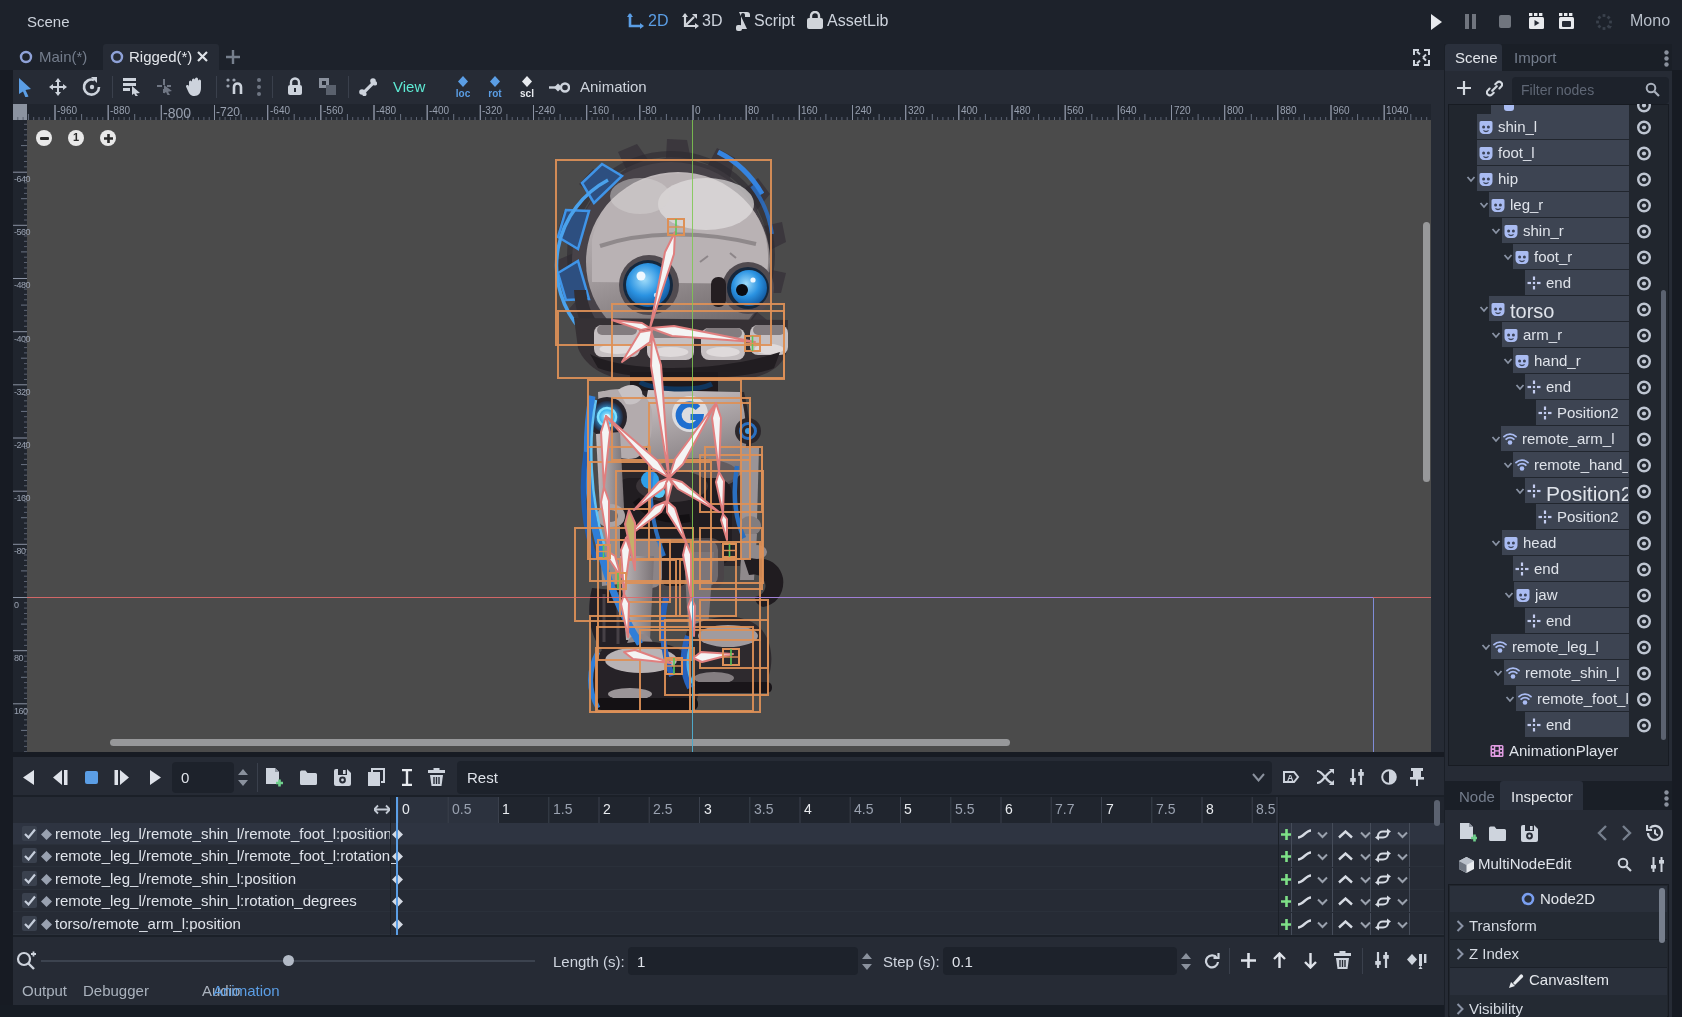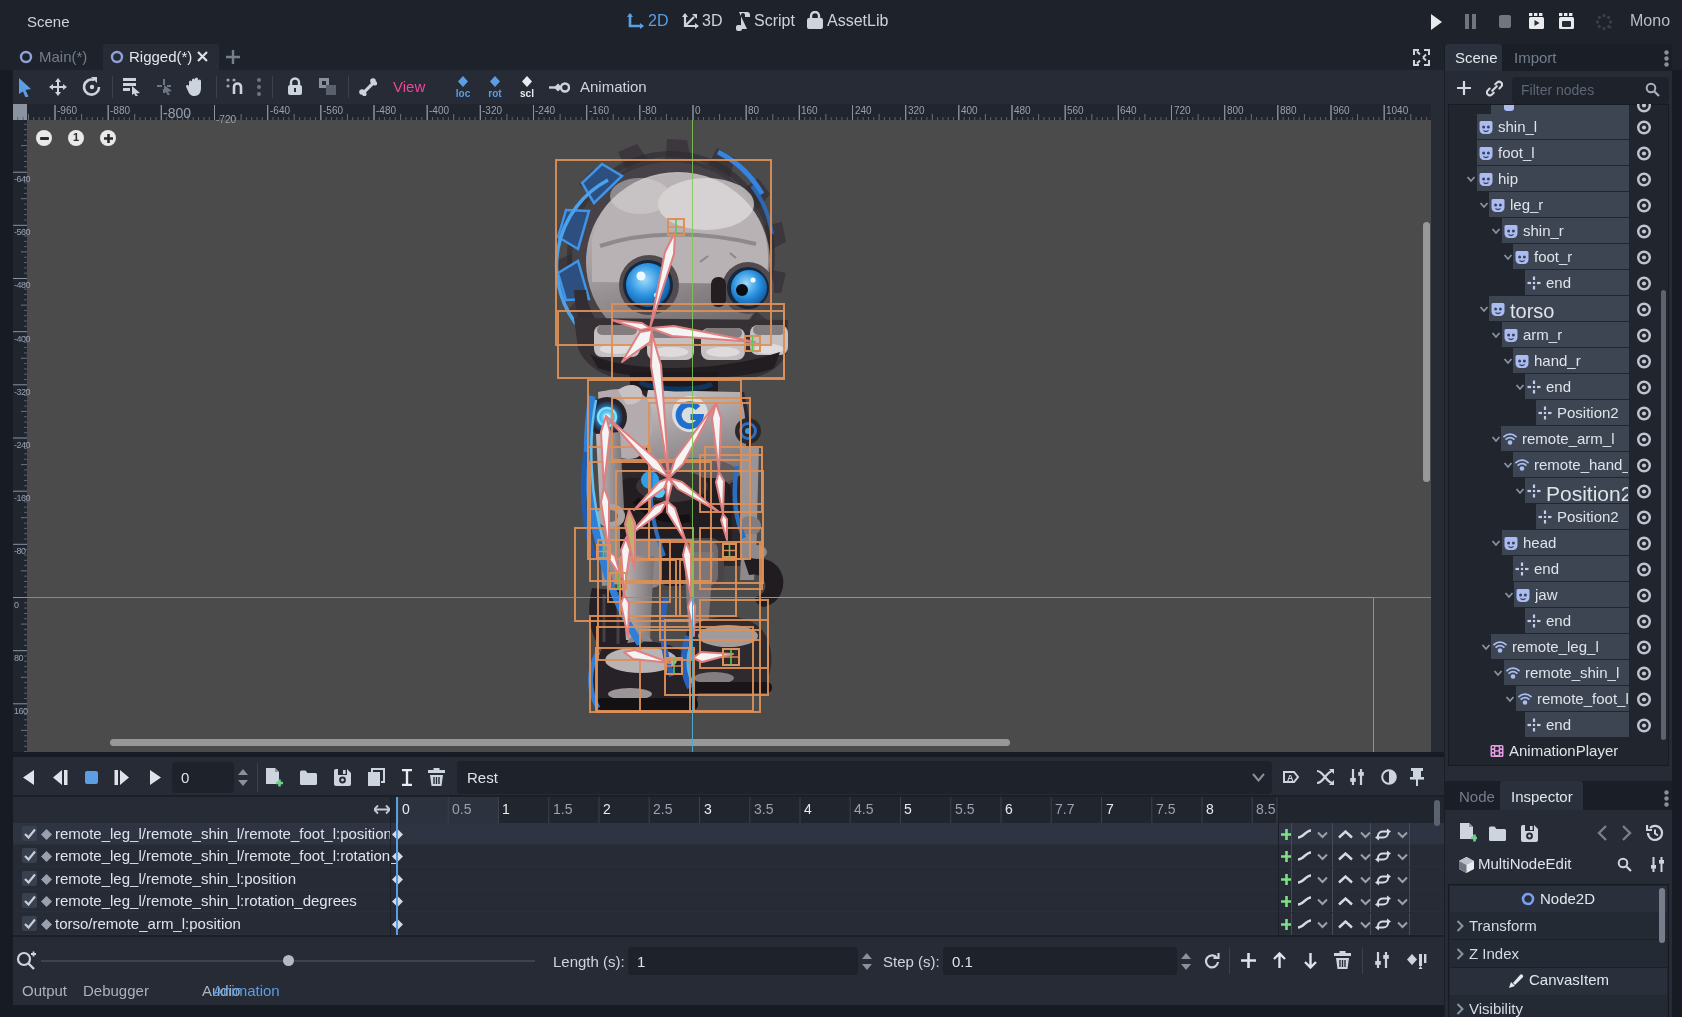--- a/index.html
+++ b/index.html
@@ -137,21 +137,21 @@
 <rect x="4" y="4" width="4" height="4" fill="#262b35"></rect>
     </svg>
 <div class="abs" style="left:348px;top:76px;width:1px;height:22px;background:#3a404c;"></div>
 <svg class="abs" style="left:358px;top:77px;" width="19" height="19" viewBox="0 0 19 19">
 <circle cx="4" cy="15" r="2.8" fill="#cdd3dc"></circle>
       <circle cx="15" cy="4" r="2.8" fill="#cdd3dc"></circle>
 <circle cx="6.4" cy="17" r="2.2" fill="#cdd3dc"></circle>
       <circle cx="17" cy="6.4" r="2.2" fill="#cdd3dc"></circle>
 <path d="M4 15 L15 4 L17 6.4 L6.4 17 Z" fill="#cdd3dc"></path>
     </svg>
-<div class="txt" style="left:393px;top:78px;font-size:15px;color:#ec4899;">View</div>
+<div class="txt" style="left:393px;top:78px;font-size:15px;color:#5eead4;">View</div>
 <svg class="abs" style="left:450px;top:75px;" width="26" height="24" viewBox="0 0 26 24">
 <path d="M13 1 L18 6.5 L13 12 L8 6.5 Z" fill="#5b9ee5"></path>
 <text x="13" y="22" font-size="10" font-weight="bold" fill="#5b9ee5" text-anchor="middle" font-family="Liberation Sans">loc</text>
     </svg>
 <svg class="abs" style="left:482px;top:75px;" width="26" height="24" viewBox="0 0 26 24">
 <path d="M13 1 L18 6.5 L13 12 L8 6.5 Z" fill="#5b9ee5"></path>
 <text x="13" y="22" font-size="10" font-weight="bold" fill="#5b9ee5" text-anchor="middle" font-family="Liberation Sans">rot</text>
     </svg>
 <svg class="abs" style="left:514px;top:75px;" width="26" height="24" viewBox="0 0 26 24">
 <path d="M13 1 L18 6.5 L13 12 L8 6.5 Z" fill="#e8ebef"></path>
@@ -459,21 +459,21 @@
       <line x1="1387.1" y1="13" x2="1387.1" y2="16" stroke="#5a6170" stroke-width="1"></line>
       <line x1="1392.5" y1="13" x2="1392.5" y2="16" stroke="#5a6170" stroke-width="1"></line>
       <line x1="1397.8" y1="10" x2="1397.8" y2="16" stroke="#6b7383" stroke-width="1"></line>
       <line x1="1403.1" y1="13" x2="1403.1" y2="16" stroke="#5a6170" stroke-width="1"></line>
       <line x1="1408.4" y1="13" x2="1408.4" y2="16" stroke="#5a6170" stroke-width="1"></line>
       <line x1="1413.7" y1="13" x2="1413.7" y2="16" stroke="#5a6170" stroke-width="1"></line>
     </svg>
 <div class="txt" style="left:57px;top:105px;font-size:10px;color:#98a0af;">-960</div>
 <div class="txt" style="left:110px;top:105px;font-size:10px;color:#98a0af;">-880</div>
 <div class="txt" style="left:163px;top:105px;font-size:14px;color:#98a0af;">-800</div>
-<div class="txt" style="left:216px;top:105px;font-size:10px;color:#98a0af;margin-top:9px;">-720</div>
+<div class="txt" style="left:216px;top:105px;font-size:12px;color:#98a0af;">-720</div>
 <div class="txt" style="left:270px;top:105px;font-size:10px;color:#98a0af;">-640</div>
 <div class="txt" style="left:323px;top:105px;font-size:10px;color:#98a0af;">-560</div>
 <div class="txt" style="left:376px;top:105px;font-size:10px;color:#98a0af;">-480</div>
 <div class="txt" style="left:429px;top:105px;font-size:10px;color:#98a0af;">-400</div>
 <div class="txt" style="left:482px;top:105px;font-size:10px;color:#98a0af;">-320</div>
 <div class="txt" style="left:535px;top:105px;font-size:10px;color:#98a0af;">-240</div>
 <div class="txt" style="left:589px;top:105px;font-size:10px;color:#98a0af;">-160</div>
 <div class="txt" style="left:642px;top:105px;font-size:10px;color:#98a0af;">-80</div>
 <div class="txt" style="left:695px;top:105px;font-size:10px;color:#98a0af;">0</div>
 <div class="txt" style="left:748px;top:105px;font-size:10px;color:#98a0af;">80</div>

